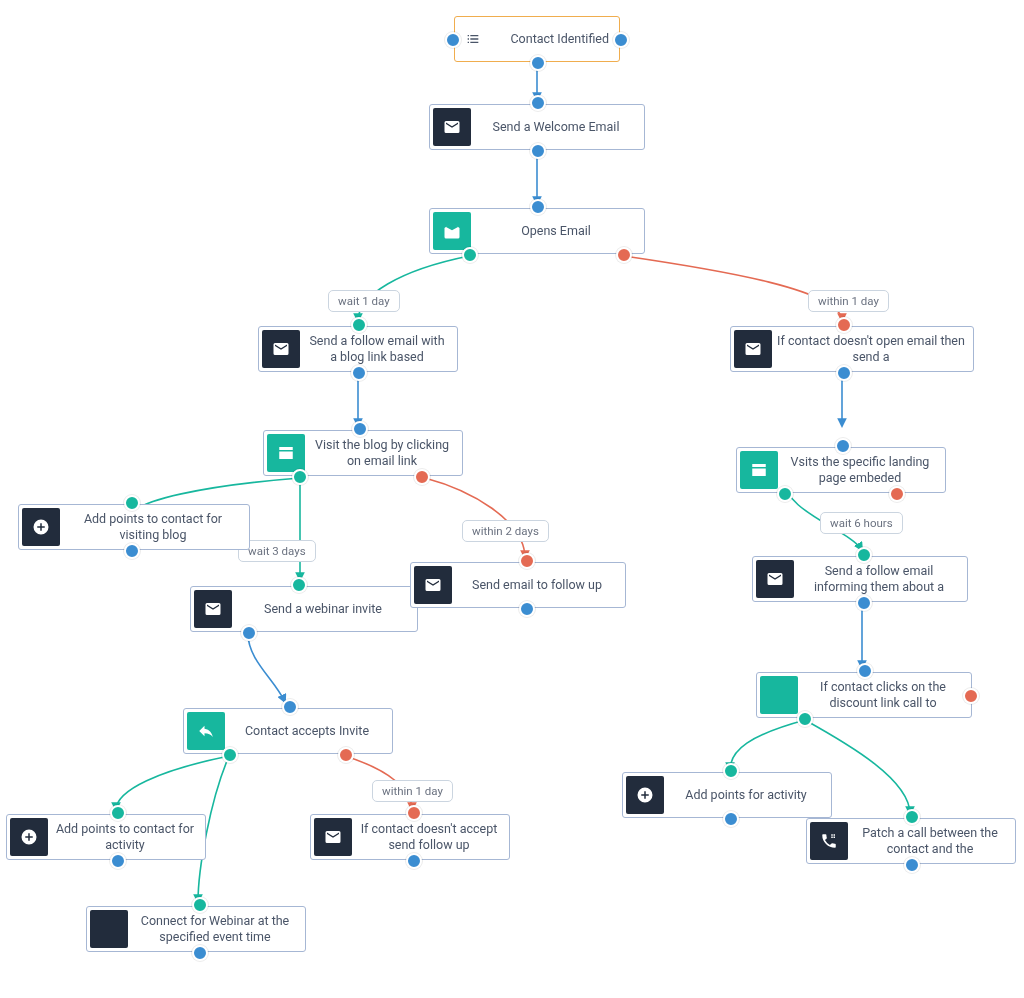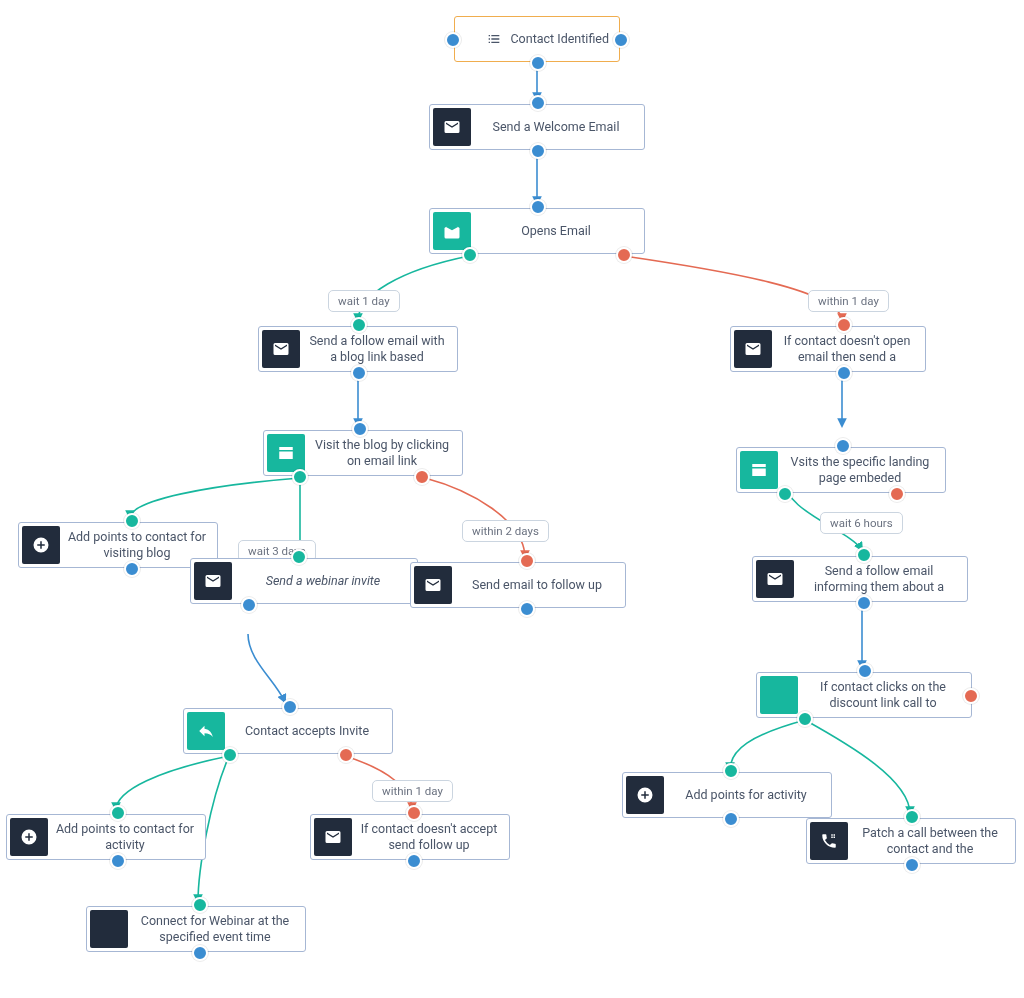--- a/index.html
+++ b/index.html
@@ -139,21 +139,21 @@
 
     <path d="M862 604 C 862 630, 862 650, 862 668" stroke="#3b8dd1" marker-end="url(#arrB)"></path>
 
     <path d="M805 720 C 750 735, 730 750, 730 770" stroke="#17b79e" marker-end="url(#arrT)"></path>
 
     <path d="M805 720 C 850 745, 910 780, 910 814" stroke="#17b79e" marker-end="url(#arrT)"></path>
   </g>
 </svg>
 
 <div class="node root center-only" style="left:454px; top:16px; width:166px;">
-  <span class="text" style="display:flex;align-items:center;justify-content:flex-end;gap:8px;">
+  <span class="text" style="display:flex;align-items:center;justify-content:space-between;gap:8px;">
     <svg class="icon-svg-dark" viewBox="0 0 24 24">
           <path d="M4 6h2v2H4zM8 6h12v2H8zM4 11h2v2H4zM8 11h12v2H8zM4 16h2v2H4zM8 16h12v2H8z"></path>
         </svg>
     <span>Contact Identified</span>
   </span>
   <span class="port blue" style="left:-10px; top:15px;"></span>
   <span class="port blue" style="right:-10px; top:15px;"></span>
   <span class="port blue" style="left:75px; bottom:-10px;"></span>
 </div>
 
@@ -202,32 +202,32 @@
       </span>
   <span class="text">Visit the blog by clicking on email link</span>
   <span class="port blue" style="left:88px; top:-10px;"></span>
   <span class="port teal" style="left:28px; bottom:-10px;"></span>
   <span class="port red" style="right:32px; bottom:-10px;"></span>
 </div>
 
 <div class="pill" style="left:238px; top:540px;">wait 3 days</div>
 <div class="pill" style="left:462px; top:520px;">within 2 days</div>
 
-<div class="node" style="left:18px; top:522px; width:200px;">
+<div class="node" style="left:18px; top:504px; width:232px;">
   <span class="icon-box dark">
         <svg class="icon-svg" viewBox="0 0 24 24">
           <path d="M12 2a10 10 0 1 0 10 10A10 10 0 0 0 12 2zm5 11h-4v4h-2v-4H7v-2h4V7h2v4h4z"></path>
         </svg>
       </span>
   <span class="text">Add points to contact for visiting blog</span>
   <span class="port teal" style="left:105px; top:-10px;"></span>
   <span class="port blue" style="left:105px; bottom:-10px;"></span>
 </div>
 
-<div class="node" style="left:190px; top:558px; width:228px;font-style:italic;">
+<div class="node" style="left:190px; top:586px; width:228px;">
   <span class="icon-box dark">
         <svg class="icon-svg" viewBox="0 0 24 24">
           <path d="M20 4H4a2 2 0 0 0-2 2v12a2 2 0 0 0 2 2h16a2 2 0 0 0 2-2V6a2 2 0 0 0-2-2zm0 4-8 5-8-5V6l8 5 8-5z"></path>
         </svg>
       </span>
   <span class="text">Send a webinar invite</span>
   <span class="port teal" style="left:100px; top:-10px;"></span>
   <span class="port blue" style="left:50px; bottom:-10px;"></span>
 </div>
 
@@ -278,21 +278,21 @@
   <span class="port blue" style="left:95px; bottom:-10px;"></span>
 </div>
 
 <div class="node" style="left:86px; top:906px; width:220px;">
   <span class="icon-box dark"></span>
   <span class="text">Connect for Webinar at the specified event time</span>
   <span class="port teal" style="left:105px; top:-10px;"></span>
   <span class="port blue" style="left:105px; bottom:-10px;"></span>
 </div>
 
-<div class="node" style="left:730px; top:326px; width:196px;">
+<div class="node" style="left:730px; top:326px; width:244px;">
   <span class="icon-box dark">
         <svg class="icon-svg" viewBox="0 0 24 24">
           <path d="M20 4H4a2 2 0 0 0-2 2v12a2 2 0 0 0 2 2h16a2 2 0 0 0 2-2V6a2 2 0 0 0-2-2zm0 4-8 5-8-5V6l8 5 8-5z"></path>
         </svg>
       </span>
   <span class="text">If contact doesn't open email then send a</span>
   <span class="port red" style="left:105px; top:-10px;"></span>
   <span class="port blue" style="left:105px; bottom:-10px;"></span>
 </div>
 

